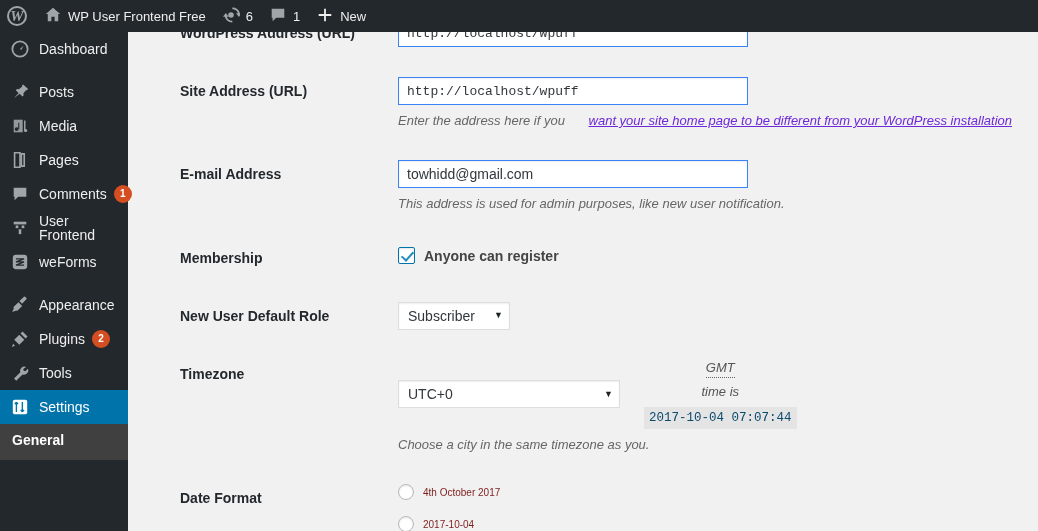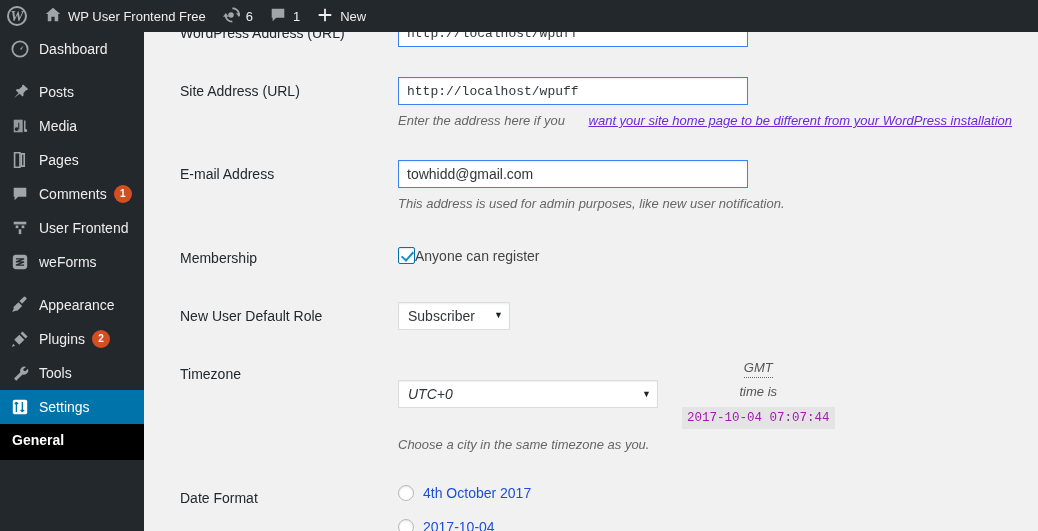--- a/index.html
+++ b/index.html
@@ -35,21 +35,21 @@
     font-size: 15px; font-style: italic; font-weight: bold;
     color: #a0a5aa; line-height: 1;
   }
   .ab-icon { width: 18px; height: 18px; display: inline-block; fill: #a0a5aa; }
   .ab-label { font-size: 13px; }
   .ab-count { font-size: 13px; color: #eee; }
 
   
   #adminmenu {
     position: absolute; top: 32px; left: 0;
-    width: 144px; height: 499px;
+    width: 128px; height: 499px;
     background: #23282d;
     font-size: 14px;
     z-index: 40;
   }
   .menu-item {
     position: relative;
     display: flex; align-items: center;
     height: 34px; padding-left: 10px;
     color: #eee; cursor: pointer;
   }
@@ -74,21 +74,21 @@
   }
   .menu-sep { height: 9px; }
   .badge {
     margin-left: 7px;
     background: #d54e21; color: #fff;
     font-size: 10px; line-height: 17px;
     min-width: 18px; height: 18px; padding: 0 4px;
     border-radius: 10px; text-align: center;
     font-weight: 600;
   }
-  .submenu { background: #000000; padding: 4px 0 8px 0; }
+  .submenu { background: #404040; padding: 4px 0 8px 0; }
   .sub-item {
     padding: 4px 0 4px 12px;
     font-size: 14px; color: #b4b9be; cursor: pointer;
   }
   .sub-item.current { color: #fff; font-weight: bold; }
 
   
   #wpbody {
     position: absolute; top: 32px; left: 160px;
     width: 878px; height: 499px;
@@ -99,21 +99,21 @@
     position: absolute;
     top: -28px; left: 0;
     width: 878px;
   }
   table.form-table { border-collapse: collapse; width: 878px; }
   table.form-table th {
     width: 228px;
     text-align: left;
     vertical-align: top;
     padding: 20px 10px 20px 20px;
-    font-weight: 400;
+    font-weight: 700;
     font-size: 14px;
     color: #23282d;
     line-height: 1.3;
   }
   table.form-table td {
     vertical-align: top;
     padding: 15px 10px;
     font-size: 14px;
     color: #444;
     line-height: 1.3;
@@ -134,21 +134,21 @@
   }
   p.description {
     margin: 7px 0 0 0;
     font-size: 13px;
     font-style: italic;
     color: #666;
     white-space: nowrap;
     line-height: 1.4;
   }
   p.description a { color: #6d28d9; text-decoration: underline; margin-left: 20px; }
-  .cb-row { display: flex; align-items: center; padding-top: 3px; }
+  .cb-row { display: flex; align-items: center; gap: 9px; padding-top: 3px; font-weight: bold; }
   .wpcheck {
     width: 17px; height: 17px;
     border: 1px solid #7e8993;
     background: #fff;
     border-radius: 2px;
     position: relative;
     flex: 0 0 17px;
     box-shadow: inset 0 1px 2px rgba(0,0,0,.1);
     cursor: pointer;
   }
@@ -169,50 +169,50 @@
     padding: 0 6px 0 9px;
     border: 1px solid #ddd;
     background: #fff;
     color: #32373c;
     font-size: 14px;
     box-shadow: inset 0 1px 2px rgba(0,0,0,.07);
     cursor: pointer;
   }
   .wpselect .caret { margin-left: 14px; font-size: 9px; color: #1d2327; }
   #role-select { width: 112px; }
-  #tz-select { width: 260px; font-style: italic; }
+  #tz-select { width: 222px; }
   .tz-line { display: flex; align-items: center; gap: 0; }
   .gmt-note {
     margin-left: 24px;
     font-size: 13px; font-style: italic; color: #555;
     display: flex; align-items: center; gap: 6px;
     white-space: nowrap;
     flex-direction: column;
   }
   .gmt-note abbr { border-bottom: 1px dotted #666; text-decoration: none; font-style: italic;}
   code.timecode {
     background: #e4e4e4;
     font-family: "Liberation Mono", monospace;
     font-size: 12.5px;
     font-style: normal;
     padding: 3px 5px;
-    color: #a21caf;
+    color: #0c4a6e;
   }
   .radio-row { display: flex; align-items: center; gap: 9px; margin-bottom: 16px; }
   .radio-row:last-child { margin-bottom: 0; margin-top: 48px; }
   .wpradio {
     width: 16px; height: 16px;
     border: 1px solid #b4b9be;
     border-radius: 50%;
     background: #fff;
     flex: 0 0 16px;
     box-shadow: inset 0 1px 2px rgba(0,0,0,.1);
     cursor: pointer;
   }
-  .radio-label { font-size: 14px; color: #1d4ed8; cursor: pointer; }
+  .radio-label { font-size: 10px; color: #7f1d1d; cursor: pointer; }
 </style>
 </head>
 <body>
 
 <div id="adminbar">
   <div class="ab-item first">
     <span class="wp-logo">W</span>
   </div>
   <div class="ab-item">
     <span>

